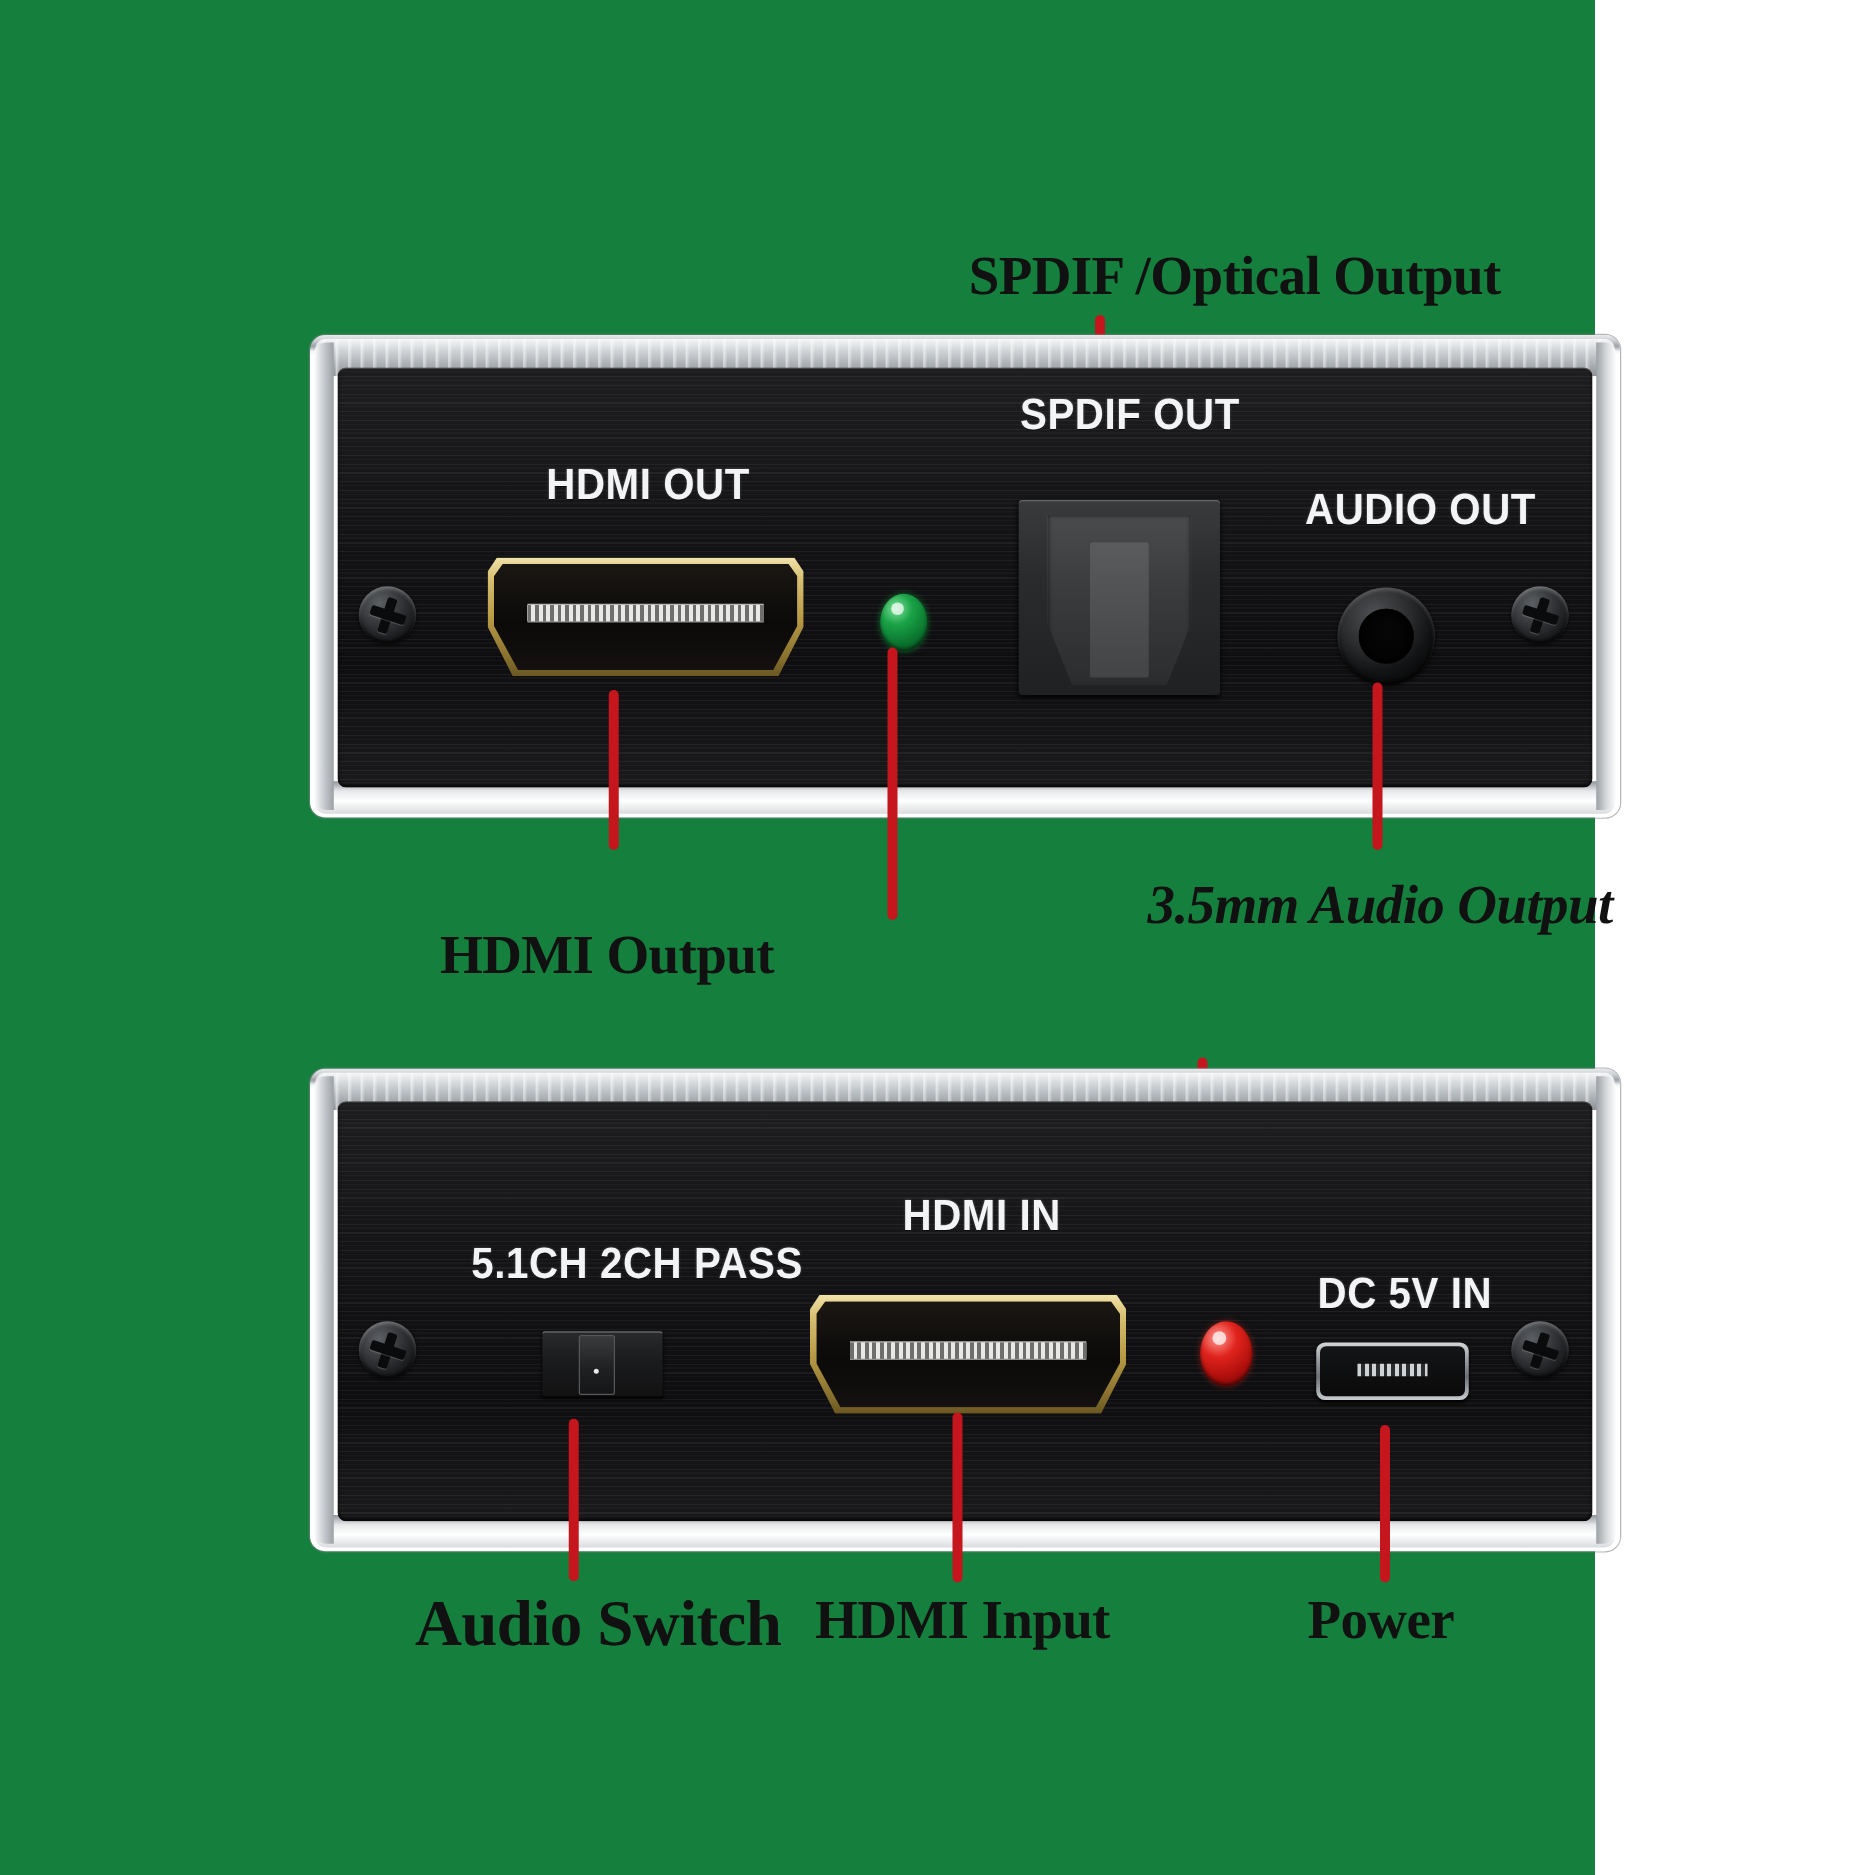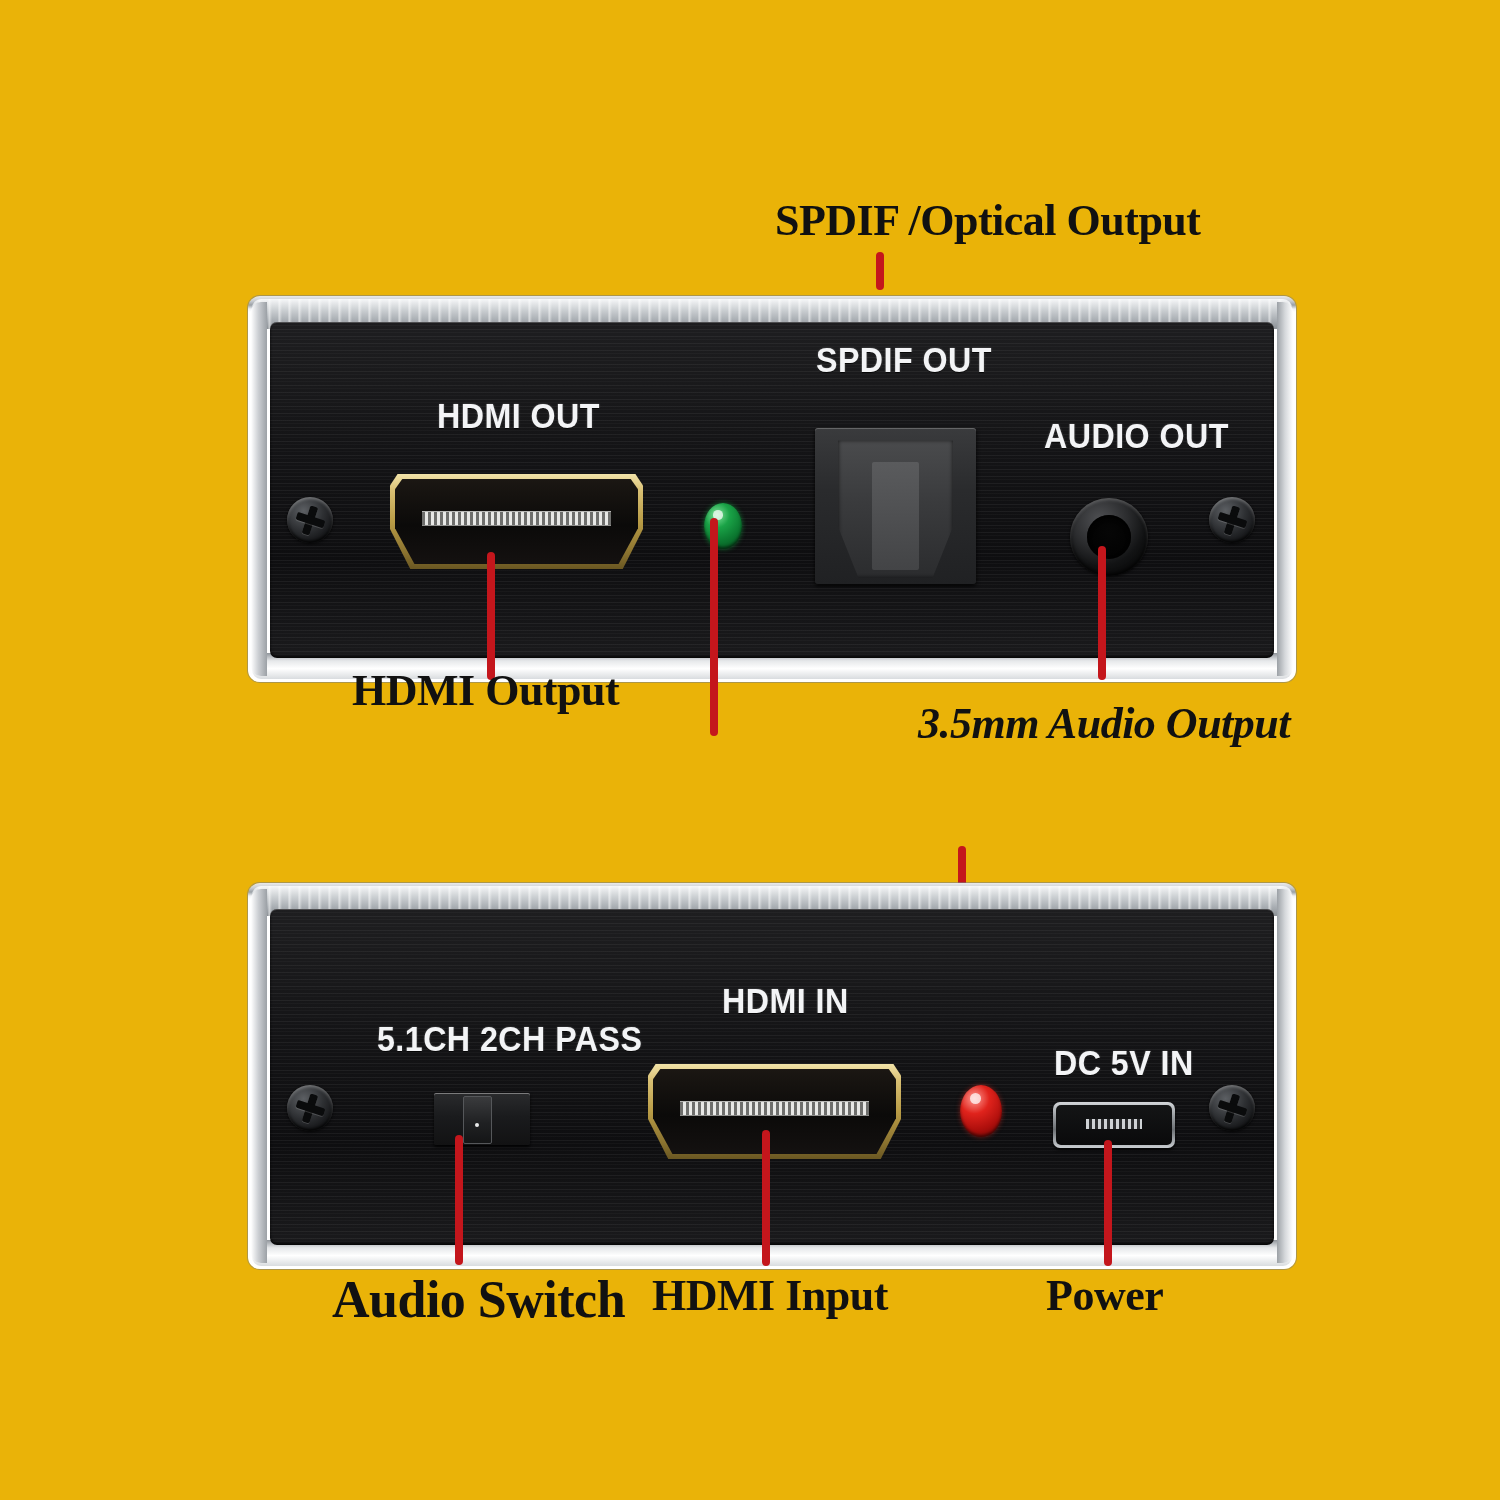--- a/index.html
+++ b/index.html
@@ -2,21 +2,21 @@
 <html><head>
 <meta charset="utf-8">
 <style>
   * { box-sizing: border-box; margin: 0; padding: 0; }
   html, body {
     width: 1500px; height: 1500px;
     background: #ffffff;
     font-family: "Liberation Sans", sans-serif;
     overflow: hidden;
   }
-  #stage { position: relative; width: 1500px; height: 1500px; background: #eab308; }
+  #stage { position: relative; width: 1276px; height: 1500px; background: #15803d; }
 
   
   .callout {
     position: absolute;
     color: #111111;
     font-weight: bold;
     font-family: "Liberation Serif", serif;
     white-space: nowrap;
     letter-spacing: -0.5px;
   }
@@ -31,21 +31,20 @@
 
   
   .device {
     position: absolute;
     border-radius: 12px;
     background:
       linear-gradient(180deg,
         #e9eaec 0px, #c9ccd0 5px, #9aa0a6 9px, #f2f3f5 13px, #ffffff 16px);
     box-shadow: 0 0 0 1px rgba(120,125,130,0.55);
     overflow: visible;
-    margin-top: 28px;
   }
   
   .chassis-top {
     position: absolute;
     left: 4px; right: 4px; top: 3px; height: 30px;
     border-radius: 9px 9px 2px 2px;
     background:
       repeating-linear-gradient(90deg,
         rgba(255,255,255,0.0) 0px, rgba(255,255,255,0.0) 6px,
         rgba(255,255,255,0.55) 7px, rgba(255,255,255,0.0) 10px),
@@ -277,21 +276,21 @@
       </div>
 
       <div class="jack" style="left:800px; top:176px; width:78px; height:78px;"></div>
     </div>
   </div>
 
   <div class="redline" style="left:487px; top:552px; height:128px;"></div>
   <div class="redline" style="left:710px; top:518px; height:218px;"></div>
   <div class="redline" style="left:1098px; top:546px; height:134px;"></div>
 
-  <div class="callout" style="left:352px; top:665px; font-size:44px;">HDMI Output</div>
+  <div class="callout" style="left:352px; top:738px; font-size:44px;">HDMI Output</div>
   <div class="callout" style="left:918px; top:698px; font-size:44px;font-style:italic;">3.5mm Audio Output</div>
 
   <div class="redline" style="left:958px; top:846px; height:208px;"></div>
 
   <div class="device" style="left:248px; top:855px; width:1048px; height:386px;">
     <div class="chassis-top"></div>
     <div class="chassis-bot"></div>
     <div class="chassis-left"></div>
     <div class="chassis-right"></div>
 

